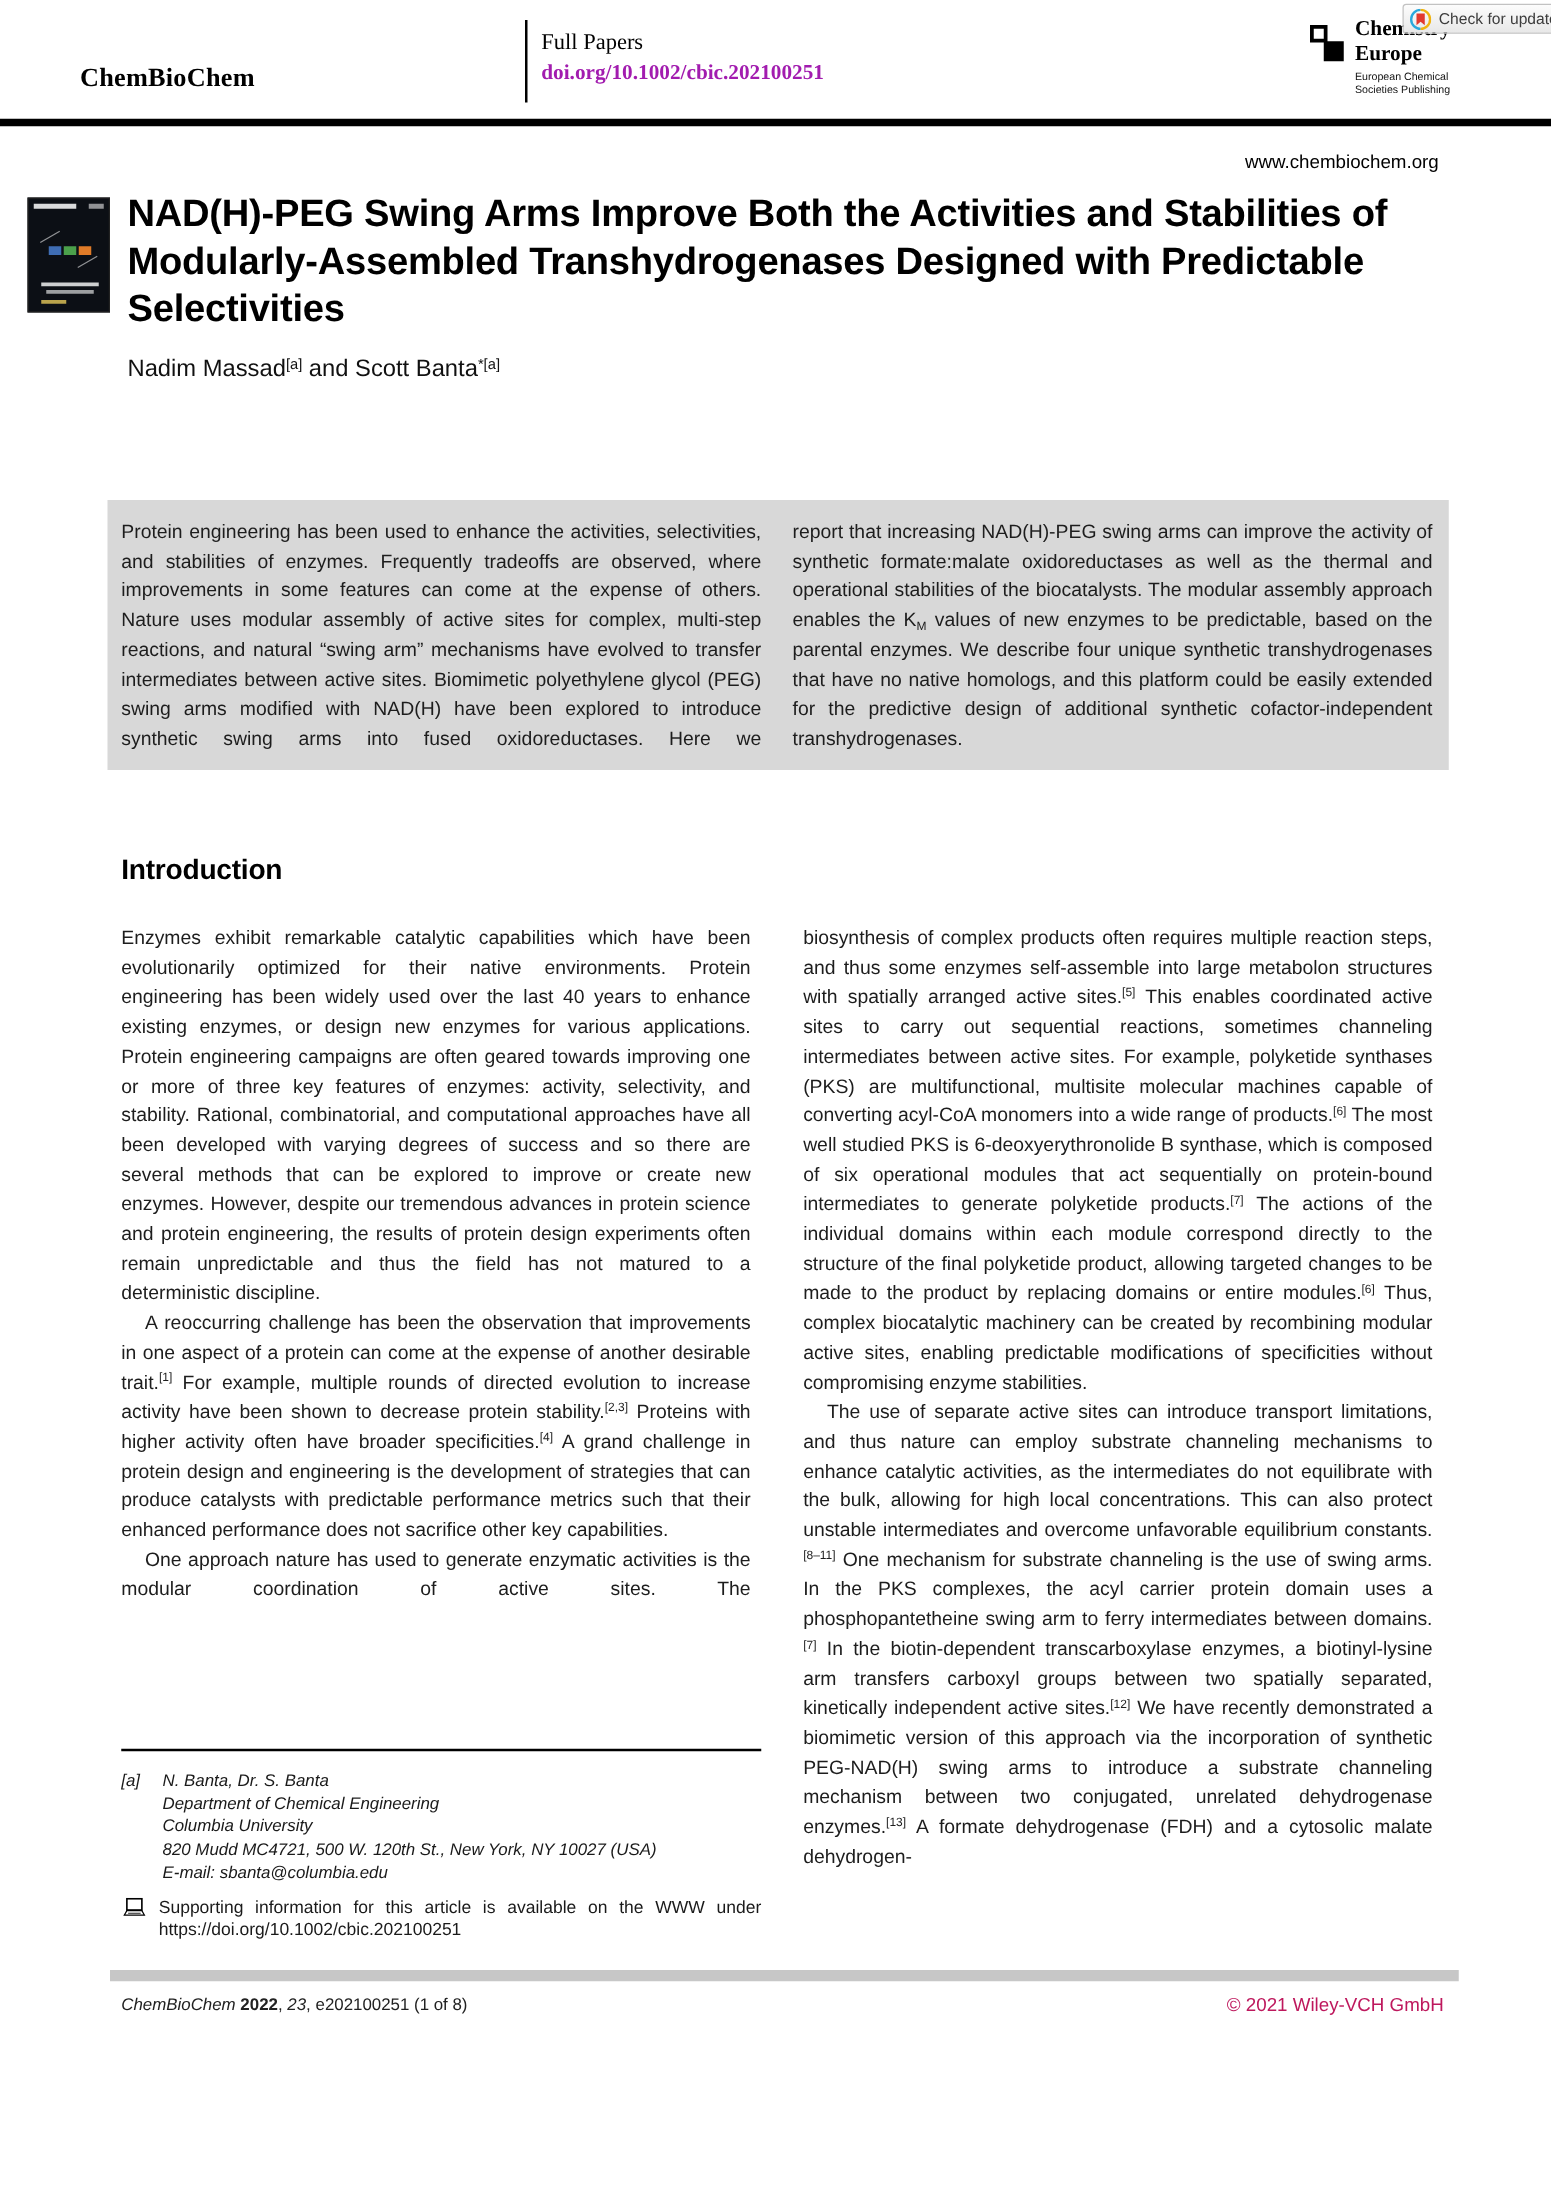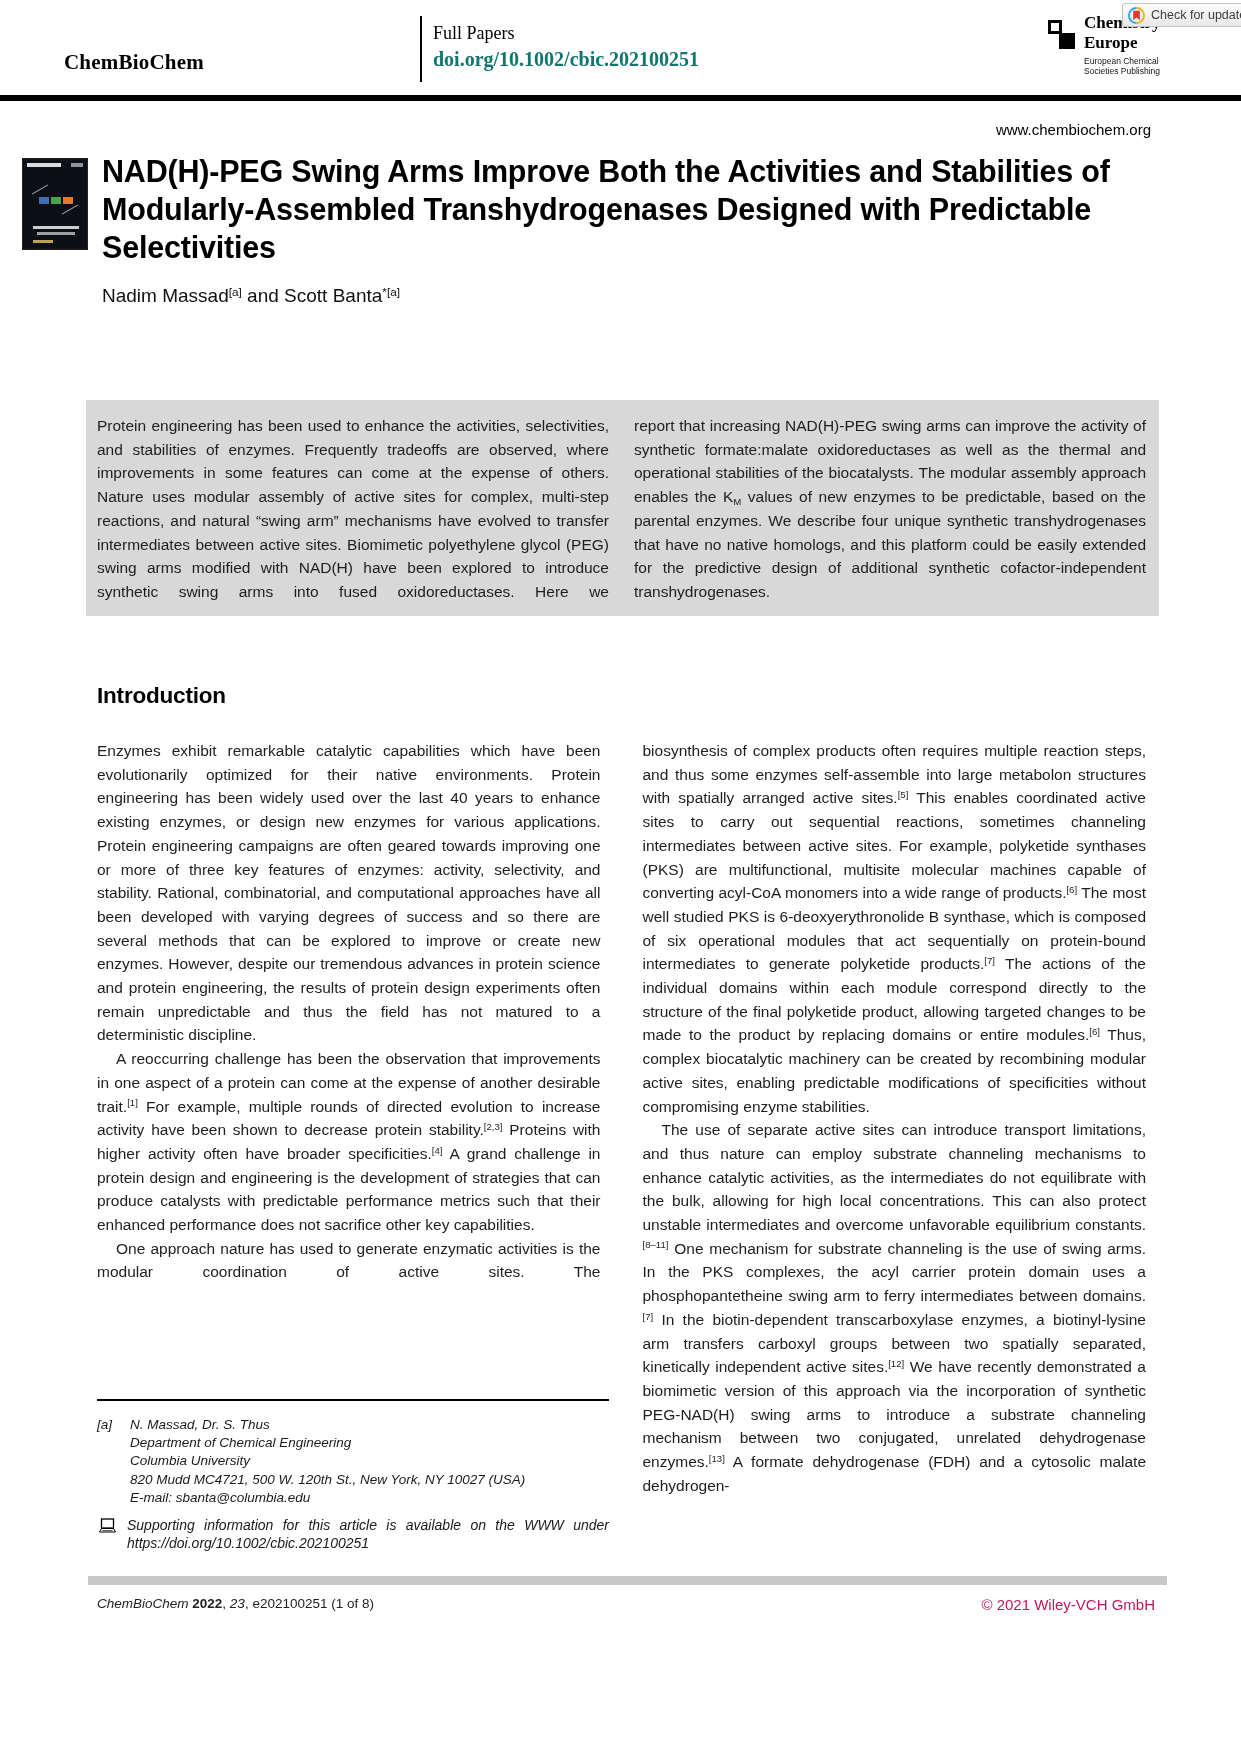--- a/index.html
+++ b/index.html
@@ -10,21 +10,21 @@
     font-family:"Liberation Sans", sans-serif; color:#1a1a1a;
   }
 
   
   .journal-name { position:absolute; left:64px; top:50px;
     font-family:"Liberation Serif", serif; font-weight:700; font-size:21px; color:#000; letter-spacing:.2px; }
   .header-divider { position:absolute; left:420px; top:16px; width:2px; height:66px; background:#000; }
   .section-label { position:absolute; left:433px; top:23px;
     font-family:"Liberation Serif", serif; font-size:18px; color:#000;text-align:right; }
   .doi { position:absolute; left:433px; top:48px;
-    font-family:"Liberation Serif", serif; font-weight:700; font-size:20px; color:#0f766e; }
+    font-family:"Liberation Serif", serif; font-weight:700; font-size:17px; color:#a21caf; }
   .header-rule { position:absolute; left:0; top:95px; width:1241px; height:6px; background:#000; }
 
   .logo-chemistry { position:absolute; left:1084px; top:13px; z-index:1;
     font-family:"Liberation Serif", serif; font-weight:700; font-size:17px; color:#000; }
   .logo-europe { position:absolute; left:1084px; top:33px;
     font-family:"Liberation Serif", serif; font-weight:700; font-size:17px; color:#000; }
   .logo-sub { position:absolute; left:1084px; top:57px; font-size:8.5px; line-height:9.5px; color:#111; }
   .sq-outline { position:absolute; left:1048px; top:20px; width:14px; height:14px; border:3px solid #000; background:#fff; }
   .sq-filled  { position:absolute; left:1059px; top:33px; width:16px; height:16px; background:#000; }
 
@@ -73,21 +73,21 @@
   sub { font-size:.62em; line-height:0; position:relative; top:.28em; vertical-align:baseline; }
 
   
   .footnote { position:absolute; left:97px; top:1399px; width:512px;
     border-top:2px solid #000; padding-top:15px; }
   .fn-row { display:flex; }
   .fn-label { width:33px; flex:none; font-size:13.5px; font-style:italic; line-height:18.2px; }
   .fn-lines { font-size:13.5px; line-height:18.2px; font-style:italic; }
   .fn-supp { display:flex; gap:9px; margin-top:9px; }
   .fn-supp svg { flex:none; margin-top:2px; }
-  .fn-supp-text { font-size:14px; line-height:18.2px; text-align:justify;font-style:italic; }
+  .fn-supp-text { font-size:14px; line-height:18.2px; text-align:justify; }
 
   
   .footer-bar { position:absolute; left:88px; top:1576px; width:1079px; height:9px; background:#c7c7c7; }
   .footer-left { position:absolute; left:97px; top:1596px; font-size:13.5px; color:#222; }
   .footer-left .it { font-style:italic; }
   .footer-left .b { font-weight:700; }
   .footer-right { position:absolute; top:1596px; right:86px; font-size:15px; color:#be185d; }
 </style>
 </head>
 <body>
@@ -152,21 +152,21 @@
     <div class="col">
       <p>biosynthesis of complex products often requires multiple reaction steps, and thus some enzymes self-assemble into large metabolon structures with spatially arranged active sites.<sup>[5]</sup> This enables coordinated active sites to carry out sequential reactions, sometimes channeling intermediates between active sites. For example, polyketide synthases (PKS) are multifunctional, multisite molecular machines capable of converting acyl-CoA monomers into a wide range of products.<sup>[6]</sup> The most well studied PKS is 6-deoxyerythronolide B synthase, which is composed of six operational modules that act sequentially on protein-bound intermediates to generate polyketide products.<sup>[7]</sup> The actions of the individual domains within each module correspond directly to the structure of the final polyketide product, allowing targeted changes to be made to the product by replacing domains or entire modules.<sup>[6]</sup> Thus, complex biocatalytic machinery can be created by recombining modular active sites, enabling predictable modifications of specificities without compromising enzyme stabilities.</p>
       <p class="indent cont">The use of separate active sites can introduce transport limitations, and thus nature can employ substrate channeling mechanisms to enhance catalytic activities, as the intermediates do not equilibrate with the bulk, allowing for high local concentrations. This can also protect unstable intermediates and overcome unfavorable equilibrium constants.<sup>[8–11]</sup> One mechanism for substrate channeling is the use of swing arms. In the PKS complexes, the acyl carrier protein domain uses a phosphopantetheine swing arm to ferry intermediates between domains.<sup>[7]</sup> In the biotin-dependent transcarboxylase enzymes, a biotinyl-lysine arm transfers carboxyl groups between two spatially separated, kinetically independent active sites.<sup>[12]</sup> We have recently demonstrated a biomimetic version of this approach via the incorporation of synthetic PEG-NAD(H) swing arms to introduce a substrate channeling mechanism between two conjugated, unrelated dehydrogenase enzymes.<sup>[13]</sup> A formate dehydrogenase (FDH) and a cytosolic malate dehydrogen-</p>
     </div>
   </div>
 
   <div class="footnote">
     <div class="fn-row">
       <span class="fn-label">[a]</span>
       <div class="fn-lines">
-        <div>N. Massad, Dr. S. Thus</div>
+        <div>N. Banta, Dr. S. Banta</div>
         <div>Department of Chemical Engineering</div>
         <div>Columbia University</div>
         <div>820 Mudd MC4721, 500 W. 120th St., New York, NY 10027 (USA)</div>
         <div>E-mail: sbanta@columbia.edu</div>
       </div>
     </div>
     <div class="fn-supp">
       <svg width="21" height="16" viewBox="0 0 21 16">
         <rect x="4.5" y="1" width="12" height="9" fill="none" stroke="#000" stroke-width="1.3"></rect>
         <path d="M2.5 14 L4.5 10.5 H16.5 L18.5 14 Z" fill="none" stroke="#000" stroke-width="1"></path>

